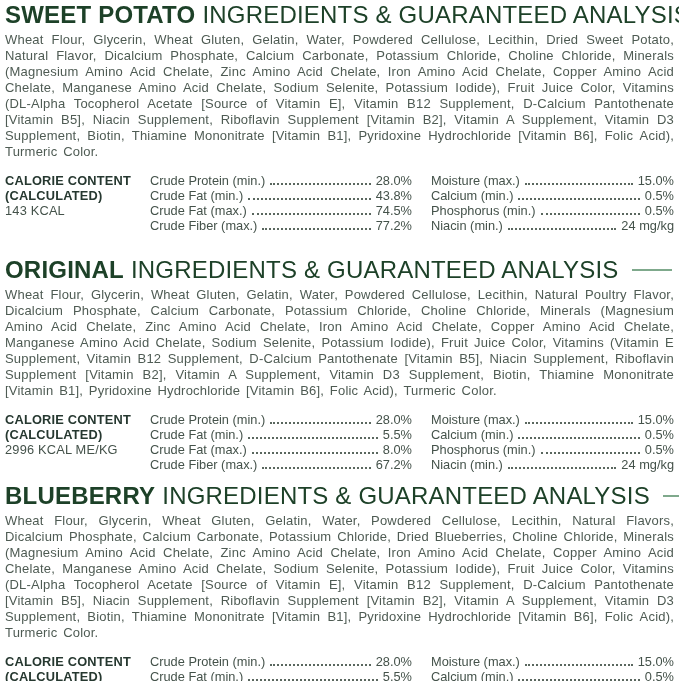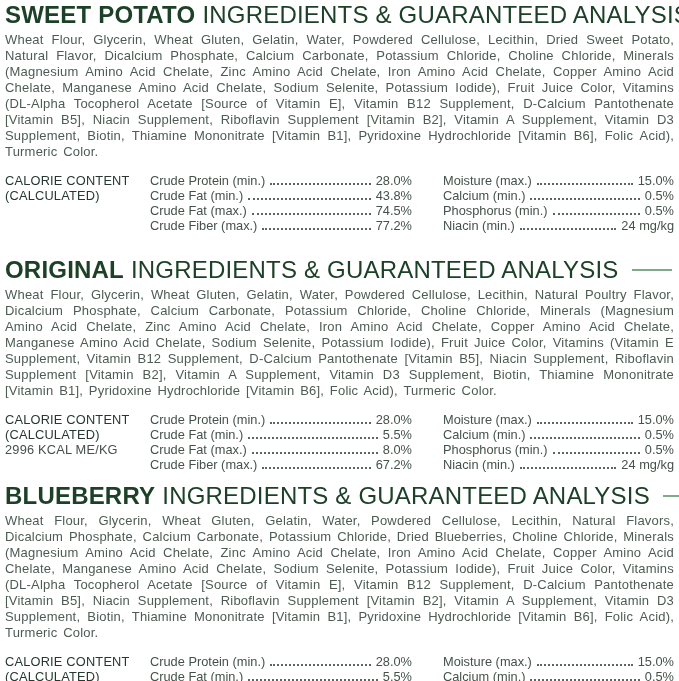--- a/index.html
+++ b/index.html
@@ -46,25 +46,25 @@
     margin-bottom: 13px;
   }
 
   .analysis {
     display: flex;
     font-size: 12.8px;
     line-height: 15px;
     color: #44524a;
   }
   .cal-block { width: 145px; flex: none; }
-  .cal-title { font-weight: normal; color: #263830; letter-spacing: 0.2px; }
+  .cal-title { font-weight: bold; color: #263830; letter-spacing: 0.2px; }
   .cal-val { letter-spacing: 0.2px; }
 
   .acol { display: flex; flex-direction: column; }
-  .acol-left { width: 262px; flex: none; margin-right: 31px; }
+  .acol-left { width: 262px; flex: none; margin-right: 19px; }
   .acol-right { flex: 1; }
   .arow { display: flex; align-items: baseline; }
   .alabel { white-space: nowrap; }
   .dots {
     flex: 1;
     border-bottom: 2px dotted #5a675f;
     margin: 0 5px 3px 5px;
     min-width: 12px;
   }
   .aval { white-space: nowrap; text-align: right; }
@@ -76,20 +76,21 @@
   <div class="sec-heading">
     <span class="flavor">SWEET POTATO</span>
     <span class="heading-rest">INGREDIENTS &amp; GUARANTEED ANALYSIS</span>
     <span class="heading-rule"></span>
   </div>
   <p class="ingredients">Wheat Flour, Glycerin, Wheat Gluten, Gelatin, Water, Powdered Cellulose, Lecithin, Dried Sweet Potato, Natural Flavor, Dicalcium Phosphate, Calcium Carbonate, Potassium Chloride, Choline Chloride, Minerals (Magnesium Amino Acid Chelate, Zinc Amino Acid Chelate, Iron Amino Acid Chelate, Copper Amino Acid Chelate, Manganese Amino Acid Chelate, Sodium Selenite, Potassium Iodide), Fruit Juice Color, Vitamins (DL-Alpha Tocopherol Acetate [Source of Vitamin E], Vitamin B12 Supplement, D-Calcium Pantothenate [Vitamin B5], Niacin Supplement, Riboflavin Supplement [Vitamin B2], Vitamin A Supplement, Vitamin D3 Supplement, Biotin, Thiamine Mononitrate [Vitamin B1], Pyridoxine Hydrochloride [Vitamin B6], Folic Acid), Turmeric Color.</p>
   <div class="analysis">
     <div class="cal-block">
       <div class="cal-title">CALORIE CONTENT</div>
       <div class="cal-title">(CALCULATED)</div>
+      <div class="cal-val">143 KCAL</div>
     </div>
     <div class="acol acol-left">
       <div class="arow">
         <span class="alabel">Crude Protein (min.)</span>
         <span class="dots"></span>
         <span class="aval">28.0%</span>
       </div>
       <div class="arow">
         <span class="alabel">Crude Fat (min.)</span>
         <span class="dots"></span>

